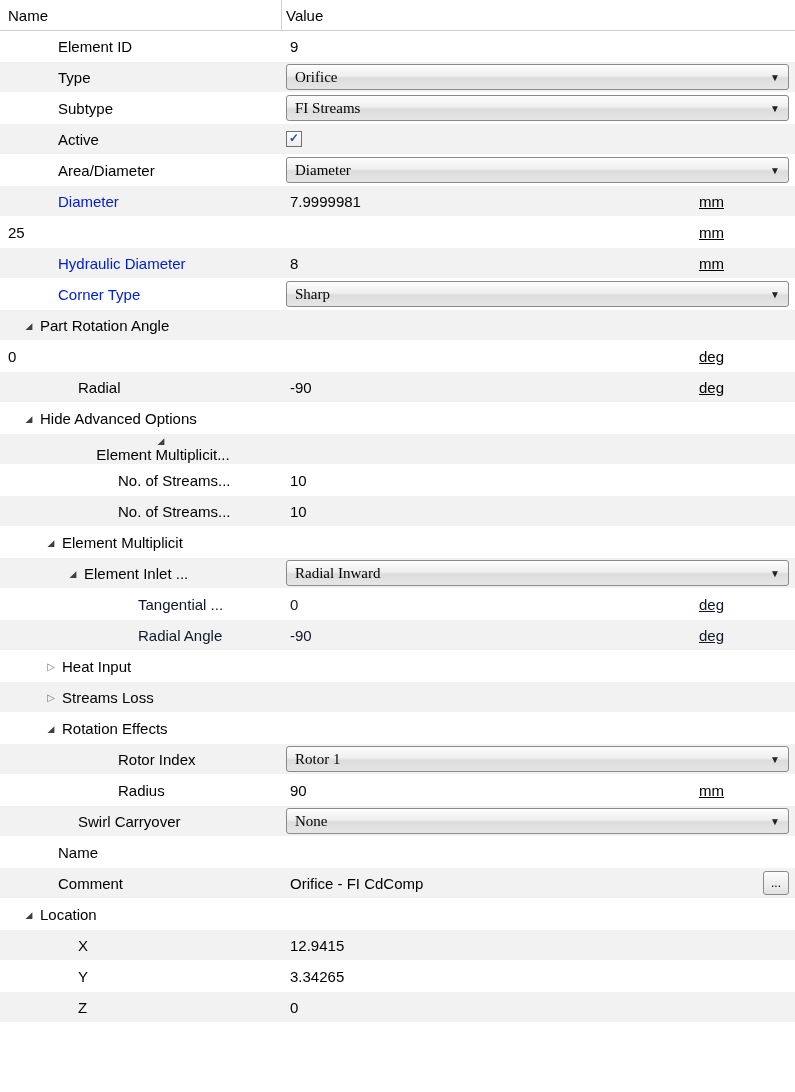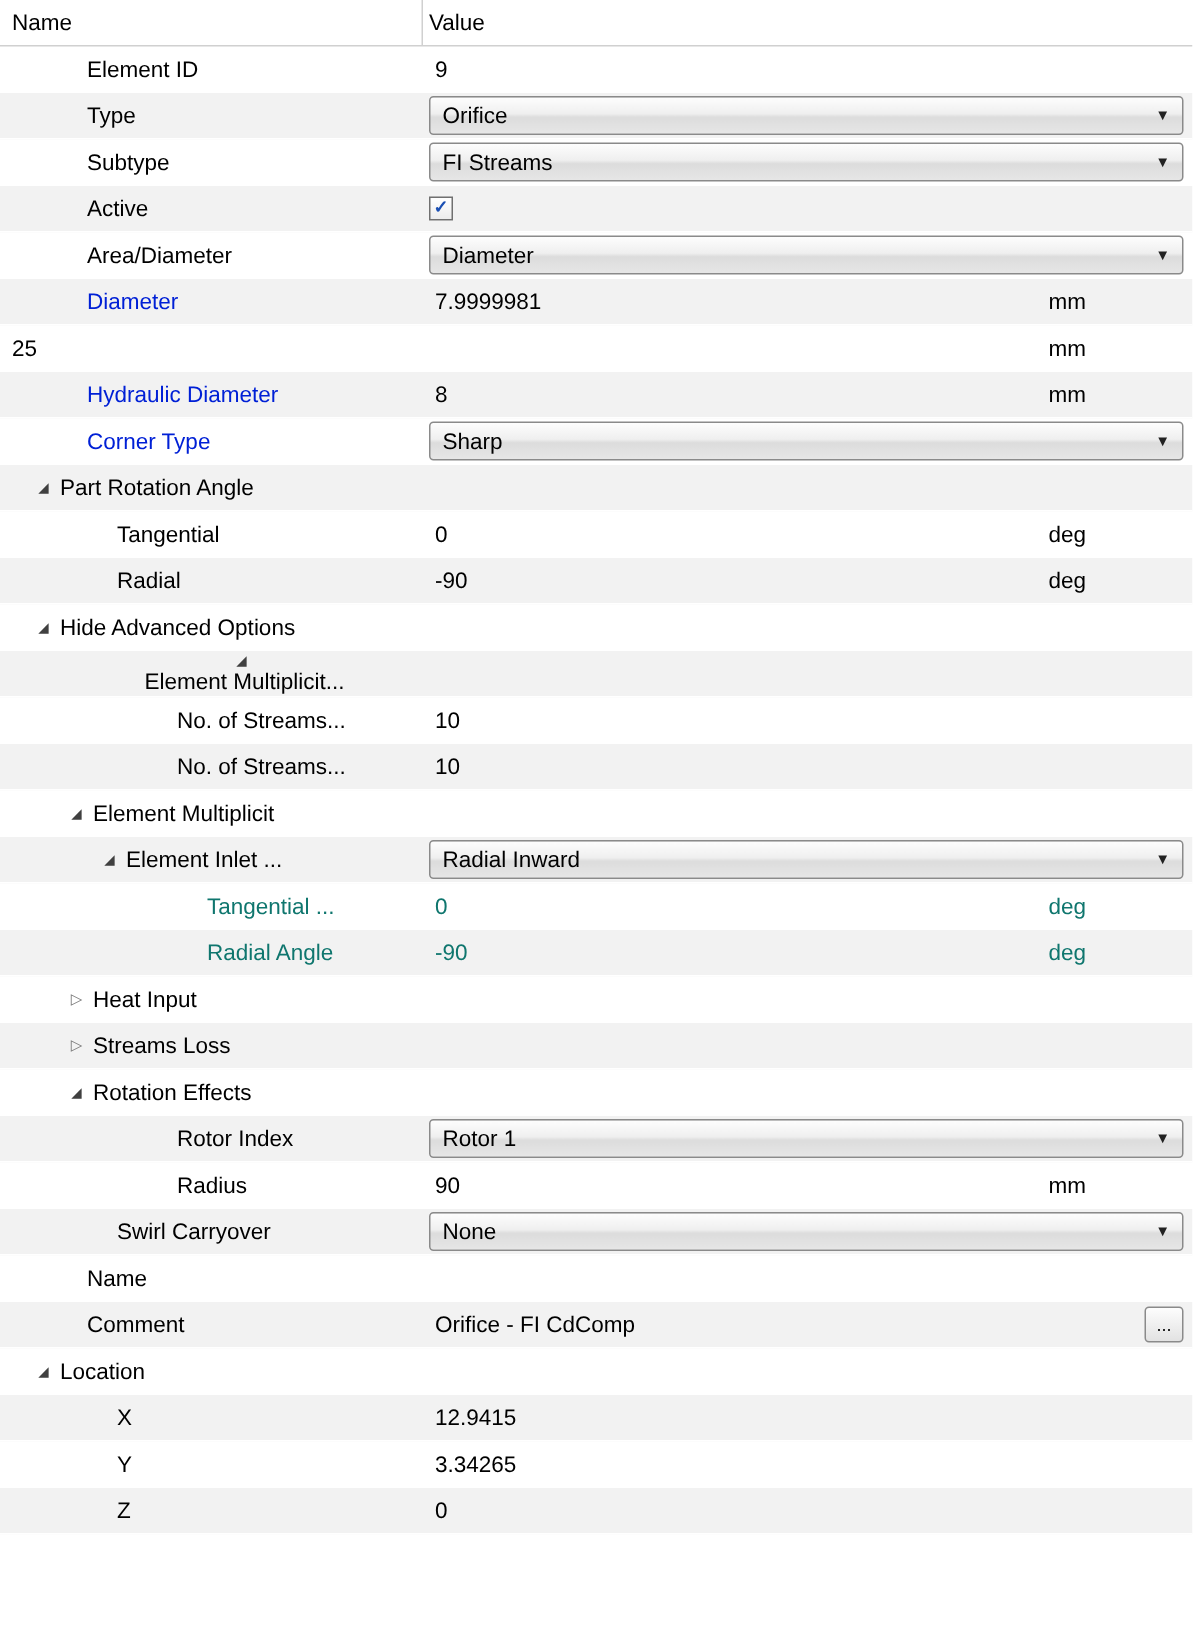--- a/index.html
+++ b/index.html
@@ -45,20 +45,21 @@
     align-items: center;
     padding-left: 4px;
     padding-right: 6px;
   }
   .unit-col {
     width: 100px;
     flex: 0 0 100px;
     padding-left: 4px;
     padding-right: 8px;
     text-align: left;
+    text-decoration: underline;
   }
   .indent-1 { padding-left: 40px; }
   .indent-2 { padding-left: 60px; }
   .indent-3 { padding-left: 100px; }
   .indent-4 { padding-left: 120px; }
   .expander {
     display: inline-block;
     width: 14px;
     text-align: center;
     font-size: 11px;
@@ -68,32 +69,33 @@
     user-select: none;
     line-height: 1;
   }
   .expander.open::before { content: "◢"; font-size:9px; }
   .expander.closed::before { content: "▷"; font-size:10px; color:#777; }
   .spacer {
     display: inline-block;
     width: 18px;
   }
   .link-blue { color: #0020d6; }
-  .disabled-gray { color: #0f766e; }
+  .disabled-gray { color: #0f172a; }
   .select {
     flex: 1;
     height: 26px;
     border: 1px solid #8a8a8a;
     border-radius: 3px;
     background: linear-gradient(#fdfdfd, #efefef 45%, #dcdcdc 55%, #e6e6e6);
     display: flex;
     align-items: center;
     padding: 0 8px;
     cursor: pointer;
     position: relative;
+    font-family: Liberation Serif, serif;
   }
   .select .arrow {
     margin-left: auto;
     font-size: 10px;
     color: #222;
   }
   .checkbox {
     width: 16px; height: 16px;
     border: 1px solid #707070;
     background: linear-gradient(#fff,#ececec);
@@ -242,24 +244,20 @@
   <div class="row alt">
     <div class="name-col" style="padding-left:22px;">
         <span class="expander open"></span>
         <span>Part Rotation Angle</span>
       </div>
     <div class="value-col"></div>
       <div class="unit-col"></div>
   </div>
 
   <div class="row">
-    <div class="name-col indent-2">
-        <span class="spacer"></span>
-        <span>Tangential</span>
-      </div>
     <div class="value-col">
         <span class="value-text">0</span>
       </div>
     <div class="unit-col">deg</div>
   </div>
 
   <div class="row alt">
     <div class="name-col indent-2">
         <span class="spacer"></span>
         <span>Radial</span>

